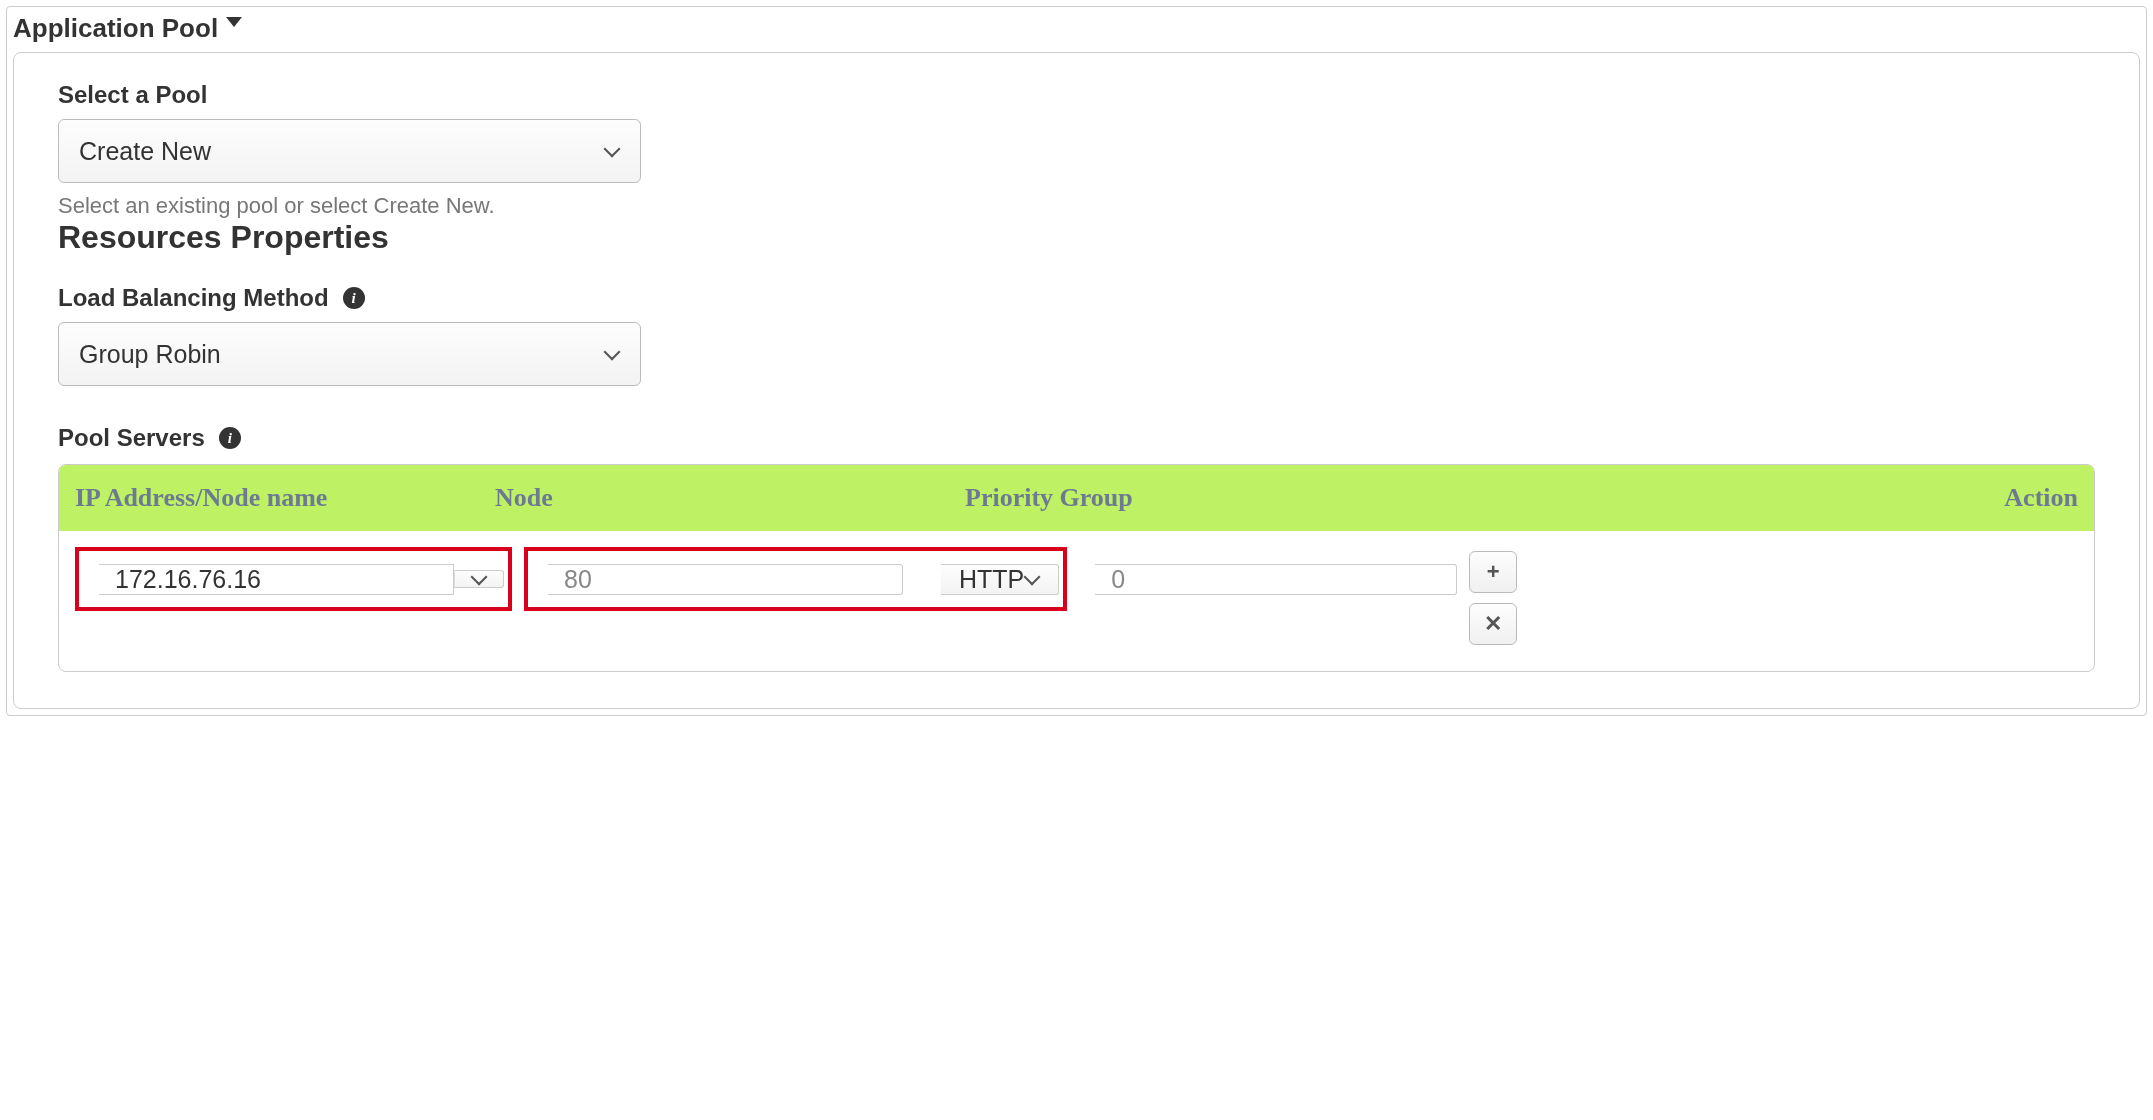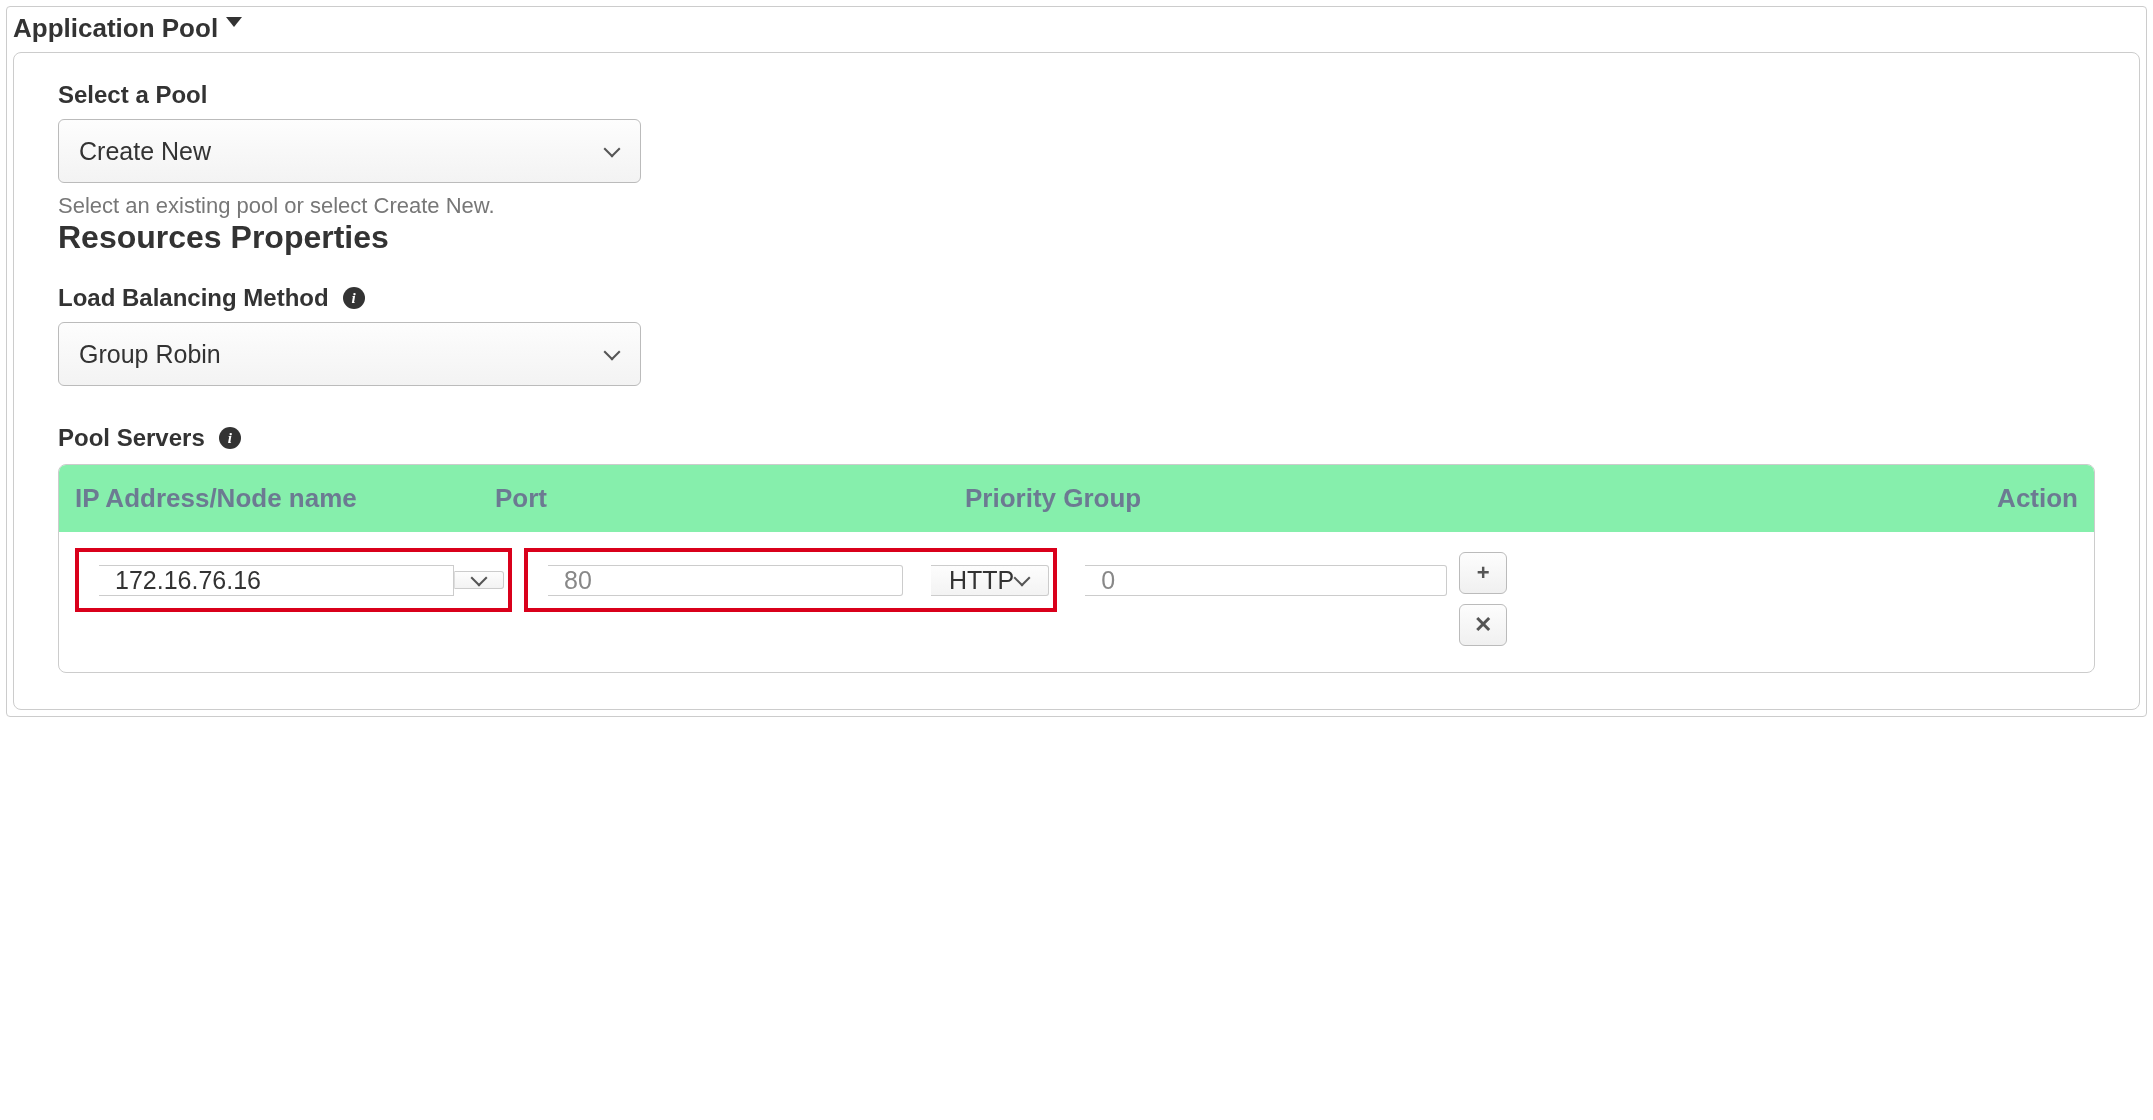--- a/index.html
+++ b/index.html
@@ -100,22 +100,23 @@
   .spacer-lg { height: 38px; }
 
   .table-panel {
     border: 1px solid #ccc;
     border-radius: 8px;
     overflow: hidden;
     margin-top: 12px;
   }
   .table-header {
     display: flex;
-    background: #86efac;
+    background: #bef264;
     padding: 18px 10px;
+    font-family: Liberation Serif, serif;
   }
   .col { padding: 0 6px; }
   .col-ip { flex: 0 0 420px; }
   .col-port { flex: 0 0 470px; }
   .col-pg { flex: 0 0 390px; }
   .col-action { flex: 1 0 100px; text-align: right; }
   .th {
     font-size: 26px;
     font-weight: 700;
     color: #6c7a92;
@@ -172,21 +173,21 @@
     background: linear-gradient(#fdfdfd, #f3f3f3);
     display: flex;
     align-items: center;
     justify-content: center;
     cursor: pointer;
   }
   .red-outline {
     border: 4px solid #d9001b;
     padding: 6px 4px;
     display: flex;
-    gap: 12px;
+    gap: 22px;
   }
   .port-num-wrap { flex: 0 0 170px; }
   .port-proto-wrap { flex: 1; }
 
   .action-buttons {
     display: flex;
     flex-direction: column;
     gap: 10px;
   }
   .icon-btn {
@@ -236,21 +237,21 @@
     <div class="spacer-lg"></div>
 
     <div class="field-label">
       <span>Pool Servers</span>
       <span class="info-icon">i</span>
     </div>
 
     <div class="table-panel">
       <div class="table-header">
         <div class="col col-ip th">IP Address/Node name</div>
-        <div class="col col-port th">Port</div>
+        <div class="col col-port th">Node</div>
         <div class="col col-pg th">Priority Group</div>
         <div class="col col-action th">Action</div>
       </div>
 
       <div class="table-row">
 
         <div class="col col-ip">
           <div class="red-outline" style="gap:0;">
             <div class="cell-input-wrap" style="flex:1;">
               <div class="blue-bar"></div>

